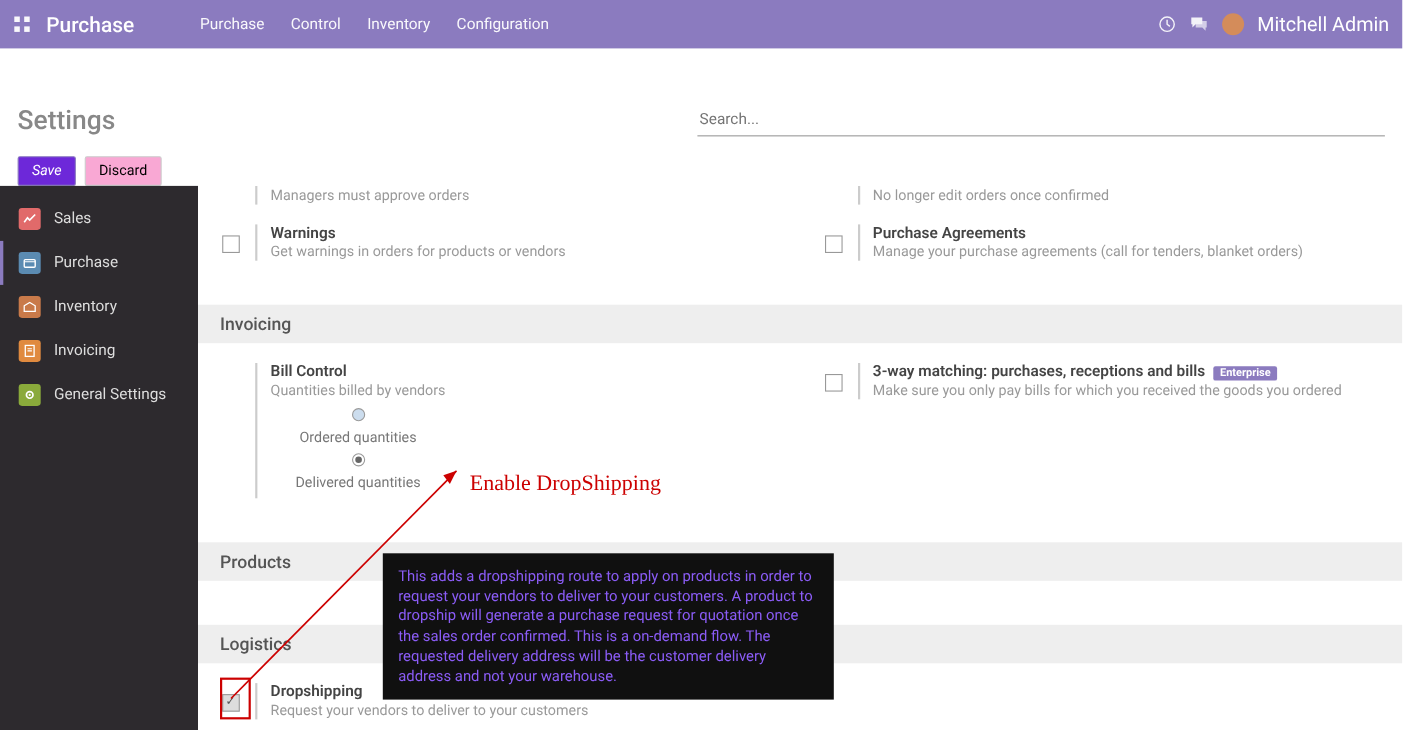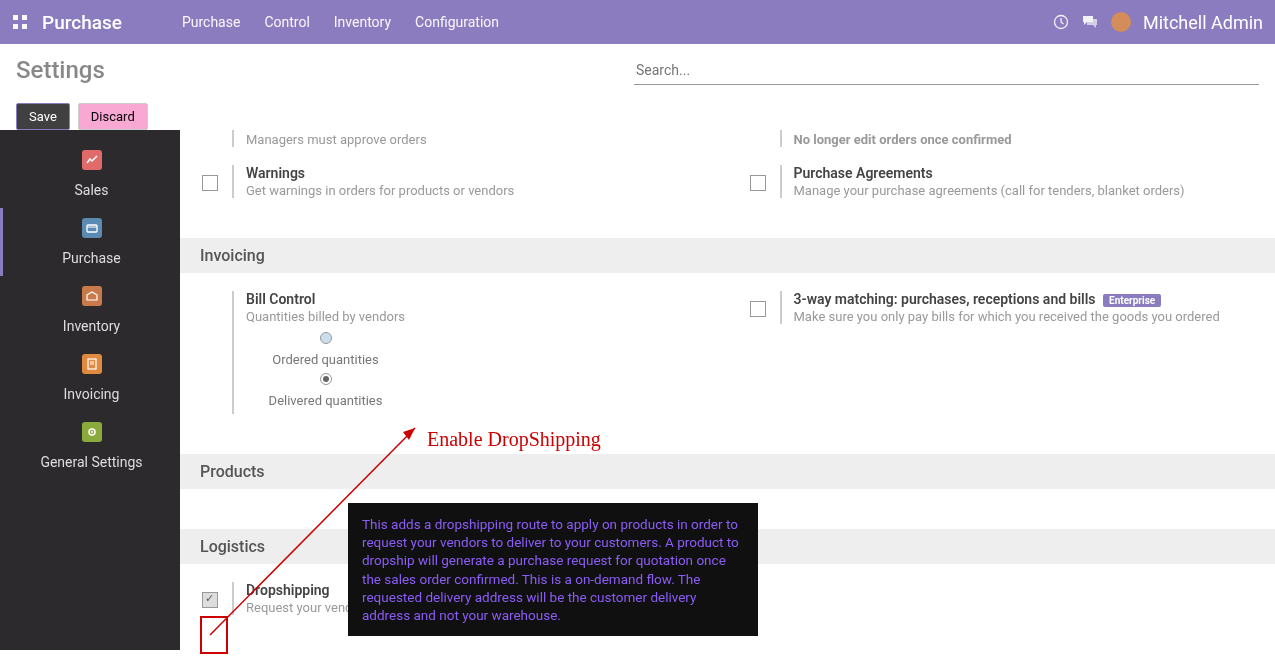--- a/index.html
+++ b/index.html
@@ -10,32 +10,32 @@
 .topbar .apps-icon { margin-right:14px; opacity:.95; }
 .topbar .icon-btn { opacity:.9; }
 .topbar .app-name { font-size:19px; font-weight:500; margin-right:60px; }
 .topbar .nav { display:flex; gap:24px; font-size:14px; opacity:.95; }
 .topbar .spacer { flex:1; }
 .topbar .right { display:flex; align-items:center; gap:12px; font-size:18px; }
 .topbar .avatar { width:20px; height:20px; border-radius:50%; background:#d48c5a; display:inline-block; }
 
 
 .subheader { padding:12px 16px 0 16px; display:flex; flex-direction:column; }
-.subheader-row1 { display:flex; align-items:flex-start; }
+.subheader-row1 { display:flex; align-items:flex-start;margin-top:39px; }
 .subheader h1 { font-size:24px; font-weight:500; color:#888; }
 .subheader .search-wrap { margin-left:auto; margin-right:0; flex:0 0 625px; }
 .subheader input.search { width:100%; border:none; border-bottom:1px solid #999; padding:6px 2px; font-size:14px; outline:none; }
 .subheader .btn-row { margin-top:18px; display:flex; gap:8px; }
 .btn { padding:5px 12px; font-size:13px; border:1px solid #ccc; background:#f9a8d4; border-radius:2px; cursor:pointer; }
-.btn.primary { background:#404040; border-color:#8b7bbf; color:#fff; }
+.btn.primary { background:#6d28d9; border-color:#8b7bbf; color:#fff;font-style:italic; }
 
 
 .main { display:flex; height:calc(100% - 44px - 100px); }
 .sidebar { width:180px; background:#2d2a2e; color:#ddd; padding-top:10px; font-size:14px; flex:none; }
-.sidebar .item { display:flex; align-items:center; gap:12px; padding:10px 14px; cursor:pointer; border-left:3px solid transparent;flex-direction:column; }
+.sidebar .item { display:flex; align-items:center; gap:12px; padding:10px 14px; cursor:pointer; border-left:3px solid transparent; }
 .sidebar .item.active { border-left-color:#8b7bbf; }
 .sidebar .icon-box { width:20px; height:20px; border-radius:3px; display:flex; align-items:center; justify-content:center; font-size:11px; color:#fff; }
 .ico-sales{background:#e16a6a;} .ico-purchase{background:#5b8bb2;} .ico-inventory{background:#c97a4a;} .ico-invoicing{background:#e08a3f;} .ico-general{background:#8aaa3b;}
 
 .content { flex:1; overflow-y:auto; padding-top:0; }
 .section-header { background:#eee; padding:8px 20px; font-size:16px; color:#555; font-weight:500; margin-top:16px; }
 .options-grid { display:flex; padding:12px 0; }
 .col { flex:1; padding:0 10px 0 22px; }
 .opt { display:flex; align-items:center; gap:14px; padding:6px 0 12px 0; }
 .opt .cb { width:16px; height:16px; border:1px solid #999; margin-top:2px; flex:none; background:#fff; }
@@ -170,21 +170,21 @@
         </div>
         <div class="opt">
           <span class="cb"></span>
           <div class="texts">
             <div class="title">Warnings</div>
             <div class="desc">Get warnings in orders for products or vendors</div>
           </div>
         </div>
       </div>
       <div class="col">
-        <div class="opt" style="padding-top:0;font-weight:bold;">
+        <div class="opt" style="padding-top:0;">
           <span style="width:16px;"></span>
           <div class="texts">
             <div class="desc">No longer edit orders once confirmed</div>
           </div>
         </div>
         <div class="opt">
           <span class="cb"></span>
           <div class="texts">
             <div class="title">Purchase Agreements</div>
             <div class="desc">Manage your purchase agreements (call for tenders, blanket orders)</div>

